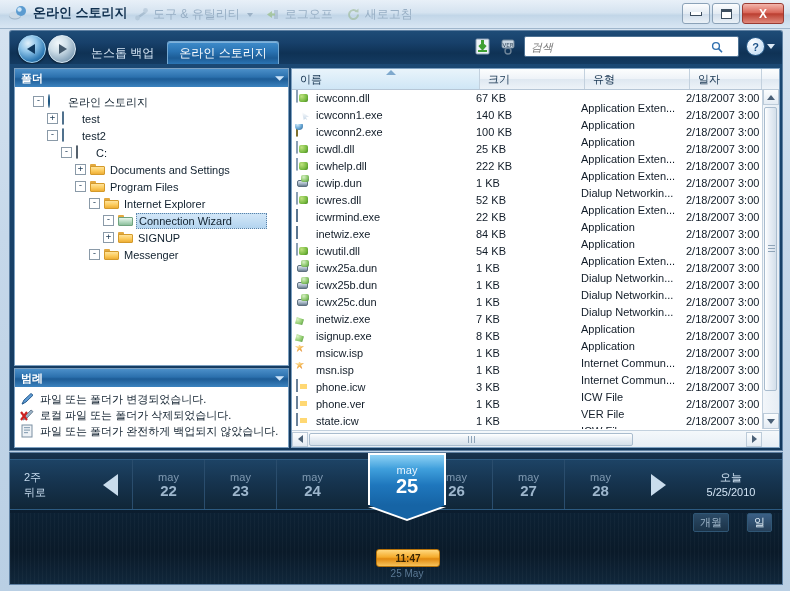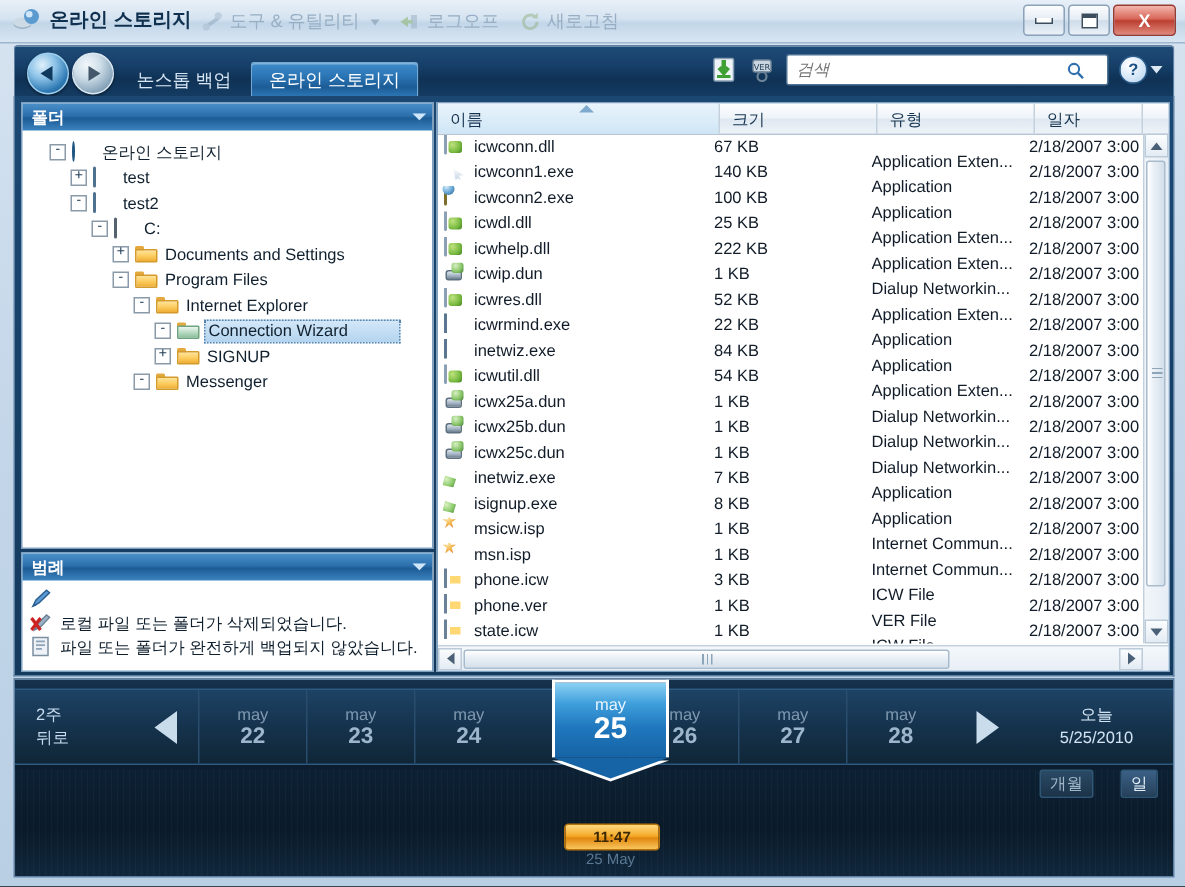--- a/index.html
+++ b/index.html
@@ -416,20 +416,21 @@
       <div class="panel-hd">
         <span>범례</span>
         <span class="chev">⏷</span>
       </div>
       <div class="legend-body" id="legend">
           <div class="lrow">
             <span class="lico"><svg width="14" height="14" viewBox="0 0 14 14">
                 <path d="M2 12 L4 8 L11 1.5 L13 3.2 L6 10 Z" fill="#5d9ad3" stroke="#2a5f91"></path>
                 <path d="M2 12 L4.2 11.2" stroke="#2a5f91"></path>
               </svg></span>
+            <span>파일 또는 폴더가 변경되었습니다.</span>
           </div>
           <div class="lrow">
             <span class="lico"><svg width="14" height="14" viewBox="0 0 14 14">
                 <path d="M3 12 L5 8 L11 2 L13 3.6 L7 10 Z" fill="#9ab3c7" stroke="#6d8296"></path>
                 <path d="M1 4 L7 12 M7 4 L1 12" stroke="#cc2222" stroke-width="2.2"></path>
               </svg></span>
             <span>로컬 파일 또는 폴더가 삭제되었습니다.</span>
           </div>
           <div class="lrow">
             <span class="lico"><svg width="14" height="14" viewBox="0 0 14 14">

